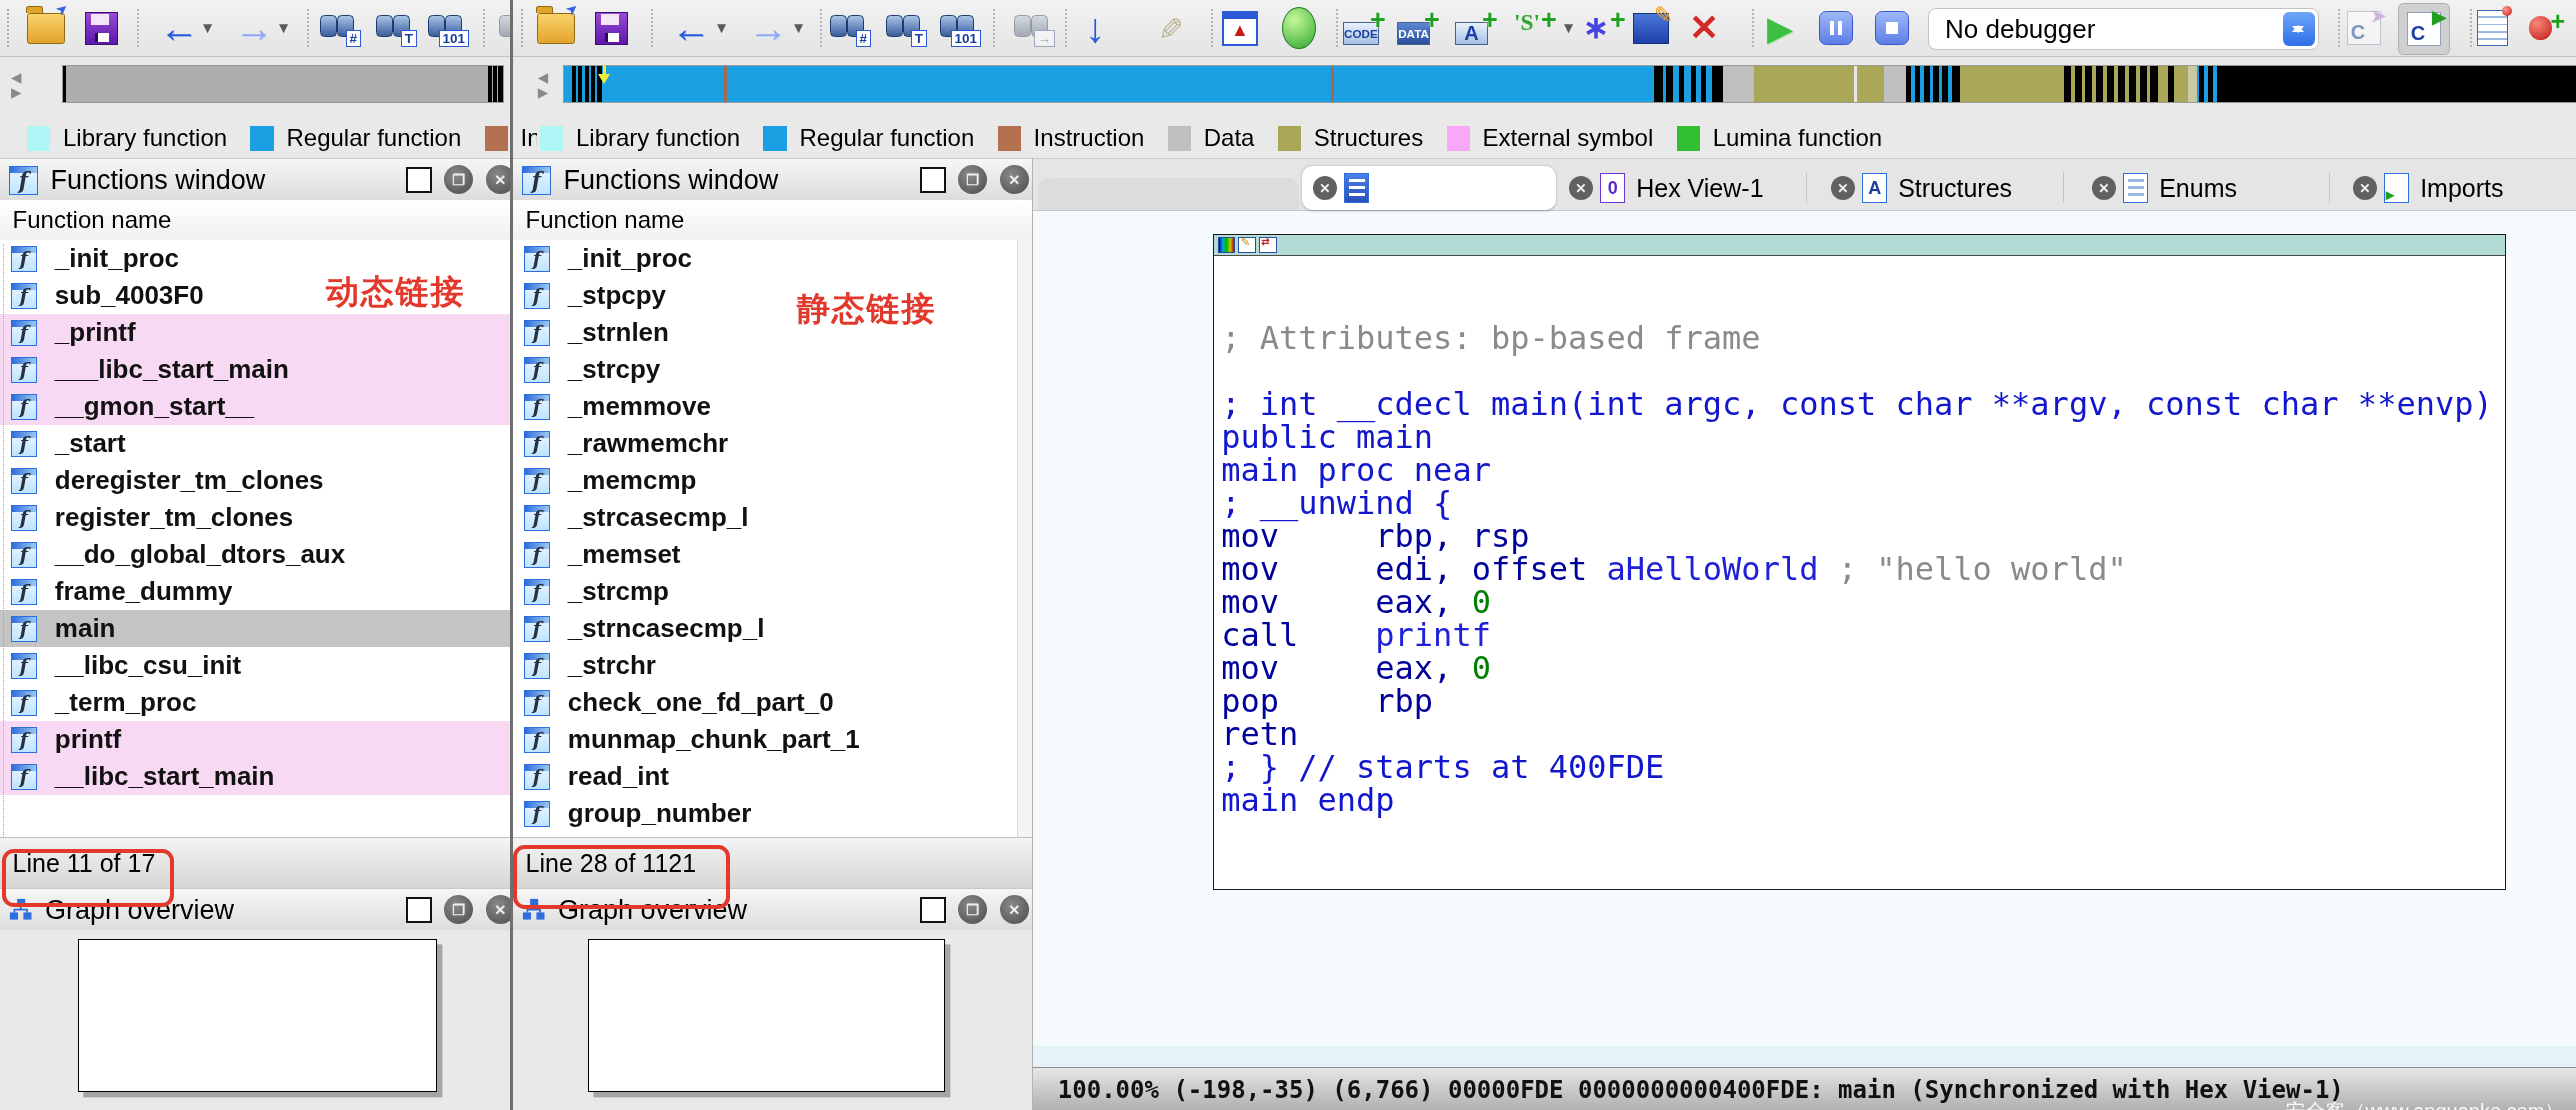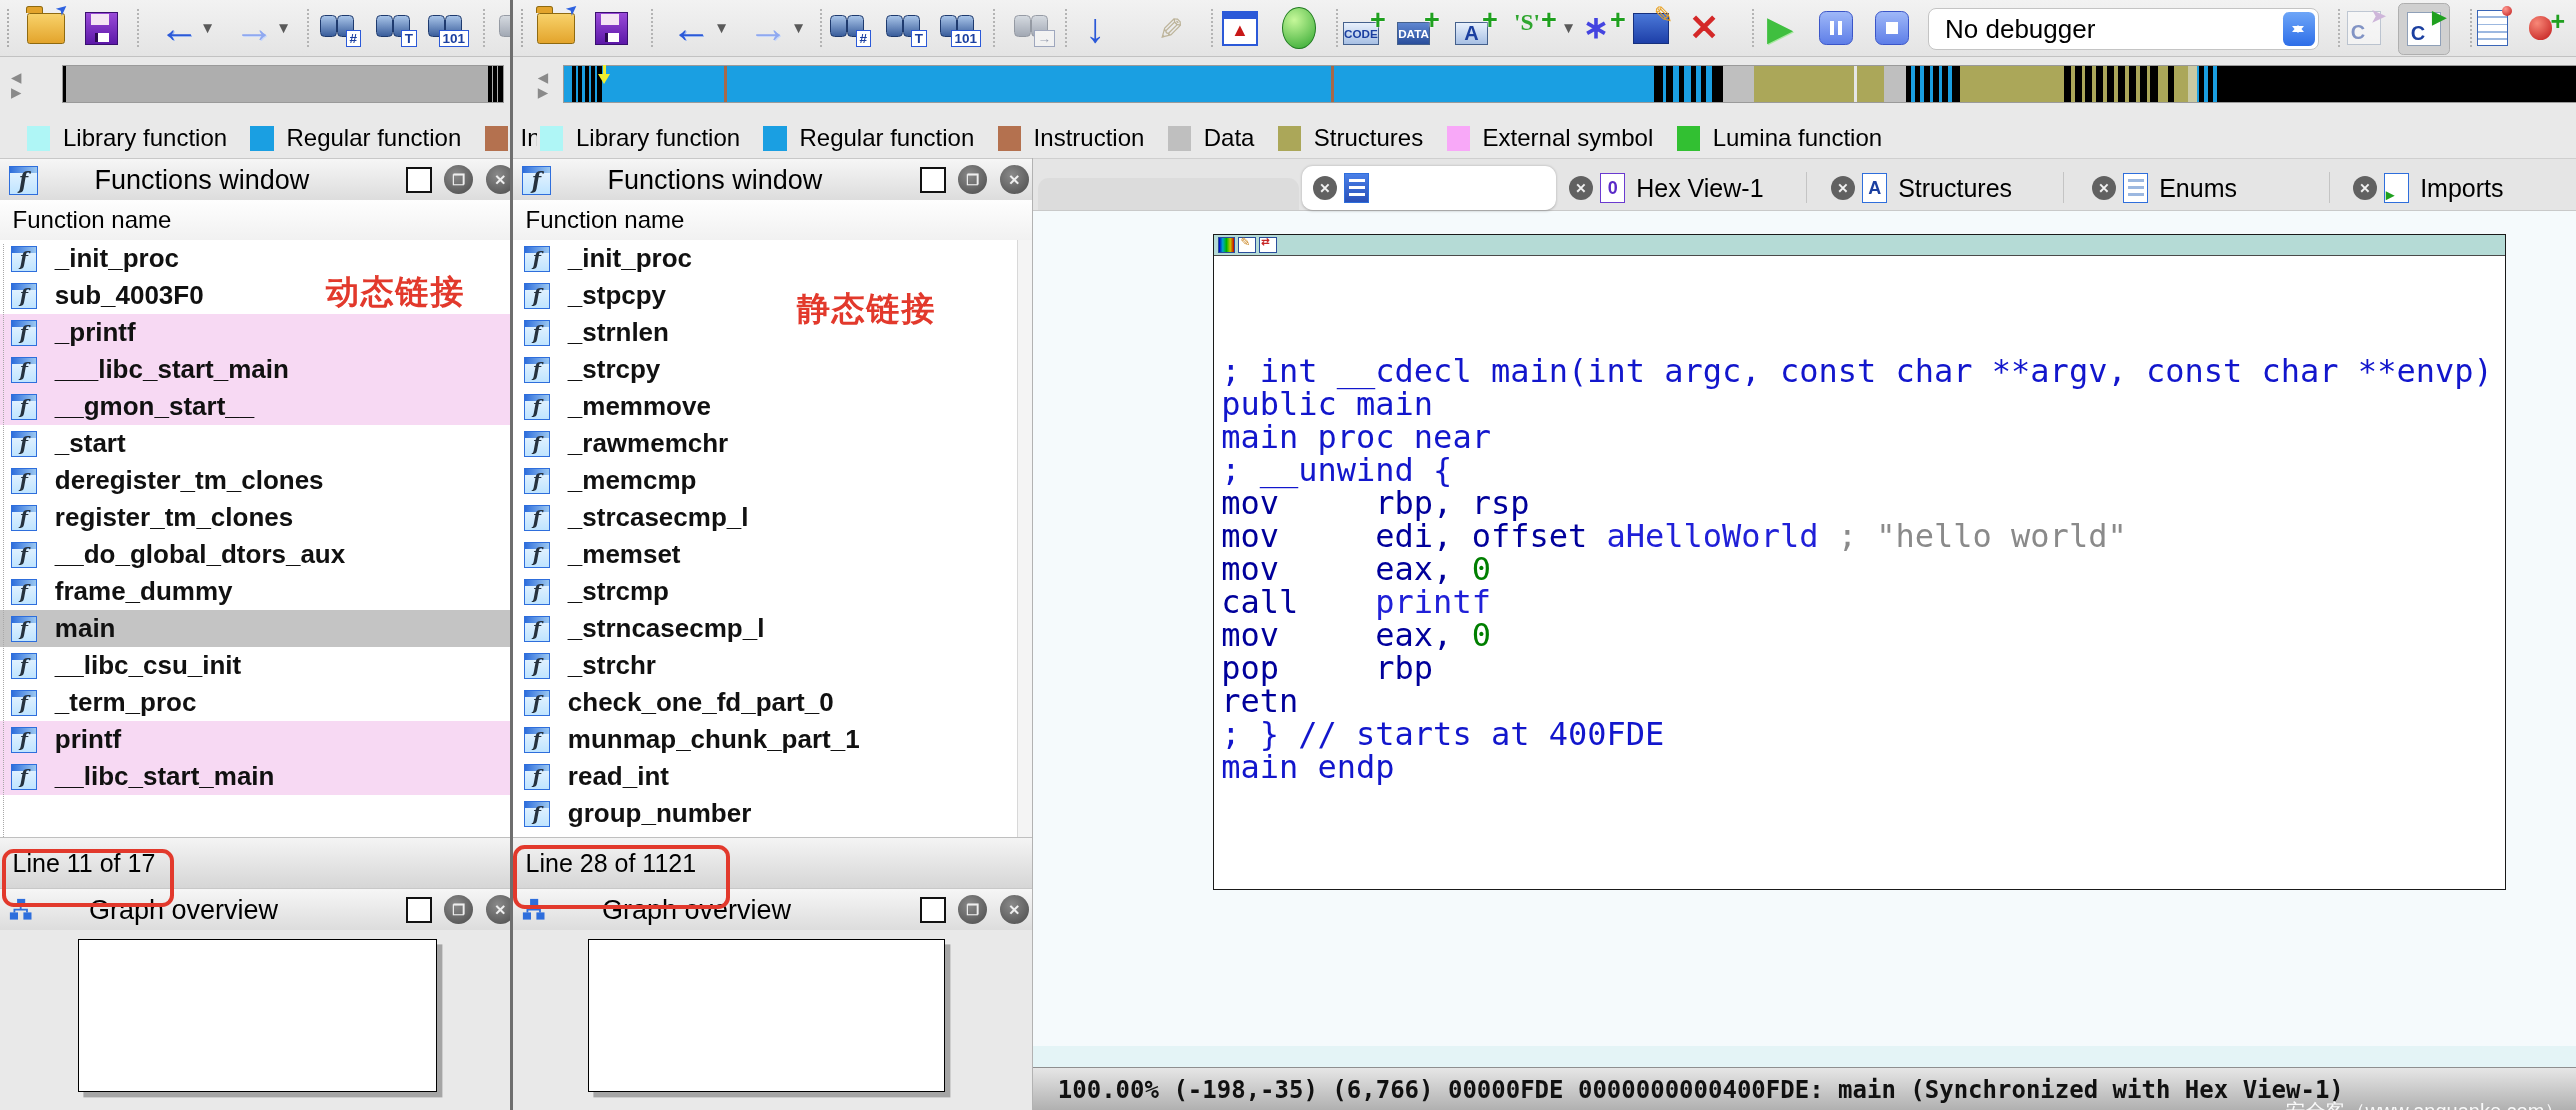--- a/index.html
+++ b/index.html
@@ -82,21 +82,21 @@
   .bmarker::before{content:"";position:absolute;left:4.5px;top:0;width:3.6px;height:10.8px;background:#F0EE30;}
   .bmarker::after{content:"";position:absolute;left:0;top:9px;border:6.3px solid transparent;border-top:10.8px solid #F0EE30;}
   
   .legend{position:absolute;top:119px;height:38px;display:flex;align-items:center;gap:23.4px;overflow:hidden;}
   .legitem{display:flex;align-items:center;gap:12.6px;flex:none;}
   .legswatch{width:23.4px;height:25px;flex:none;}
   .leglabel{font-size:24px;color:#000;white-space:nowrap;}
   
   .panel{position:absolute;background:#FFF;}
   .ptitle{position:absolute;left:0;right:0;top:0;height:42px;background:linear-gradient(#F6F6F6,#DCDCDC);
-          border-top:0.9px solid #C8C8C8;border-bottom:0.9px solid #BDBDBD;display:flex;align-items:center;gap:44px;}
+          border-top:0.9px solid #C8C8C8;border-bottom:0.9px solid #BDBDBD;display:flex;align-items:center;}
   .ptitle .txt{font-size:27px;margin-left:12.6px;color:#000;}
   .ficon{width:27px;height:27px;margin-left:9px;border:1.8px solid #2E6EDC;flex:none;position:relative;
          background:linear-gradient(#EAF5FF,#BFE4FF);}
   .ficon::before{content:"";position:absolute;left:0;right:0;top:0;height:6.3px;
          background:linear-gradient(90deg,#2E6EDC,#9CC8F0);}
   .ficon::after{content:"f";position:absolute;left:0;right:0;top:1.8px;text-align:center;
          font-family:"DejaVu Serif",serif;font-style:italic;font-weight:bold;font-size:21.6px;color:#26323E;}
   .wbtns{position:absolute;top:6.3px;display:flex;gap:12.6px;align-items:center;}
   .wb-sq{width:21.6px;height:21.6px;border:2.7px solid #111;background:#FFF;}
   .wb-c{width:29px;height:29px;border-radius:50%;background:radial-gradient(circle at 40% 35%,#8A8A8A,#4A4A4A);
@@ -714,20 +714,21 @@
 
     <div class="mdi">
       <div class="mdititle">
         <span class="mico rainbow"></span>
         <span class="mico pencil"></span>
         <span class="mico sync"></span>
       </div>
       <div class="dcontent" id="disasm">
           <div class="dline"></div>
           <div class="dline"></div>
+          <div class="dline"><span class="c-cmt">; Attributes: bp-based frame</span></div>
           <div class="dline"></div>
           <div class="dline"><span class="c-blue">; int __cdecl main(int argc, const char **argv, const char **envp)</span></div>
           <div class="dline"><span class="c-blue">public main</span></div>
           <div class="dline"><span class="c-blue">main proc near</span></div>
           <div class="dline"><span class="c-blue">; __unwind {</span></div>
           <div class="dline"><span class="c-ins">mov     rbp, rsp</span></div>
           <div class="dline"><span class="c-ins">mov     edi, offset </span><span class="c-name">aHelloWorld</span><span class="c-cmt"> ; "hello world"</span></div>
           <div class="dline"><span class="c-ins">mov     eax, </span><span class="c-num">0</span></div>
           <div class="dline"><span class="c-ins">call    </span><span class="c-name">printf</span></div>
           <div class="dline"><span class="c-ins">mov     eax, </span><span class="c-num">0</span></div>

